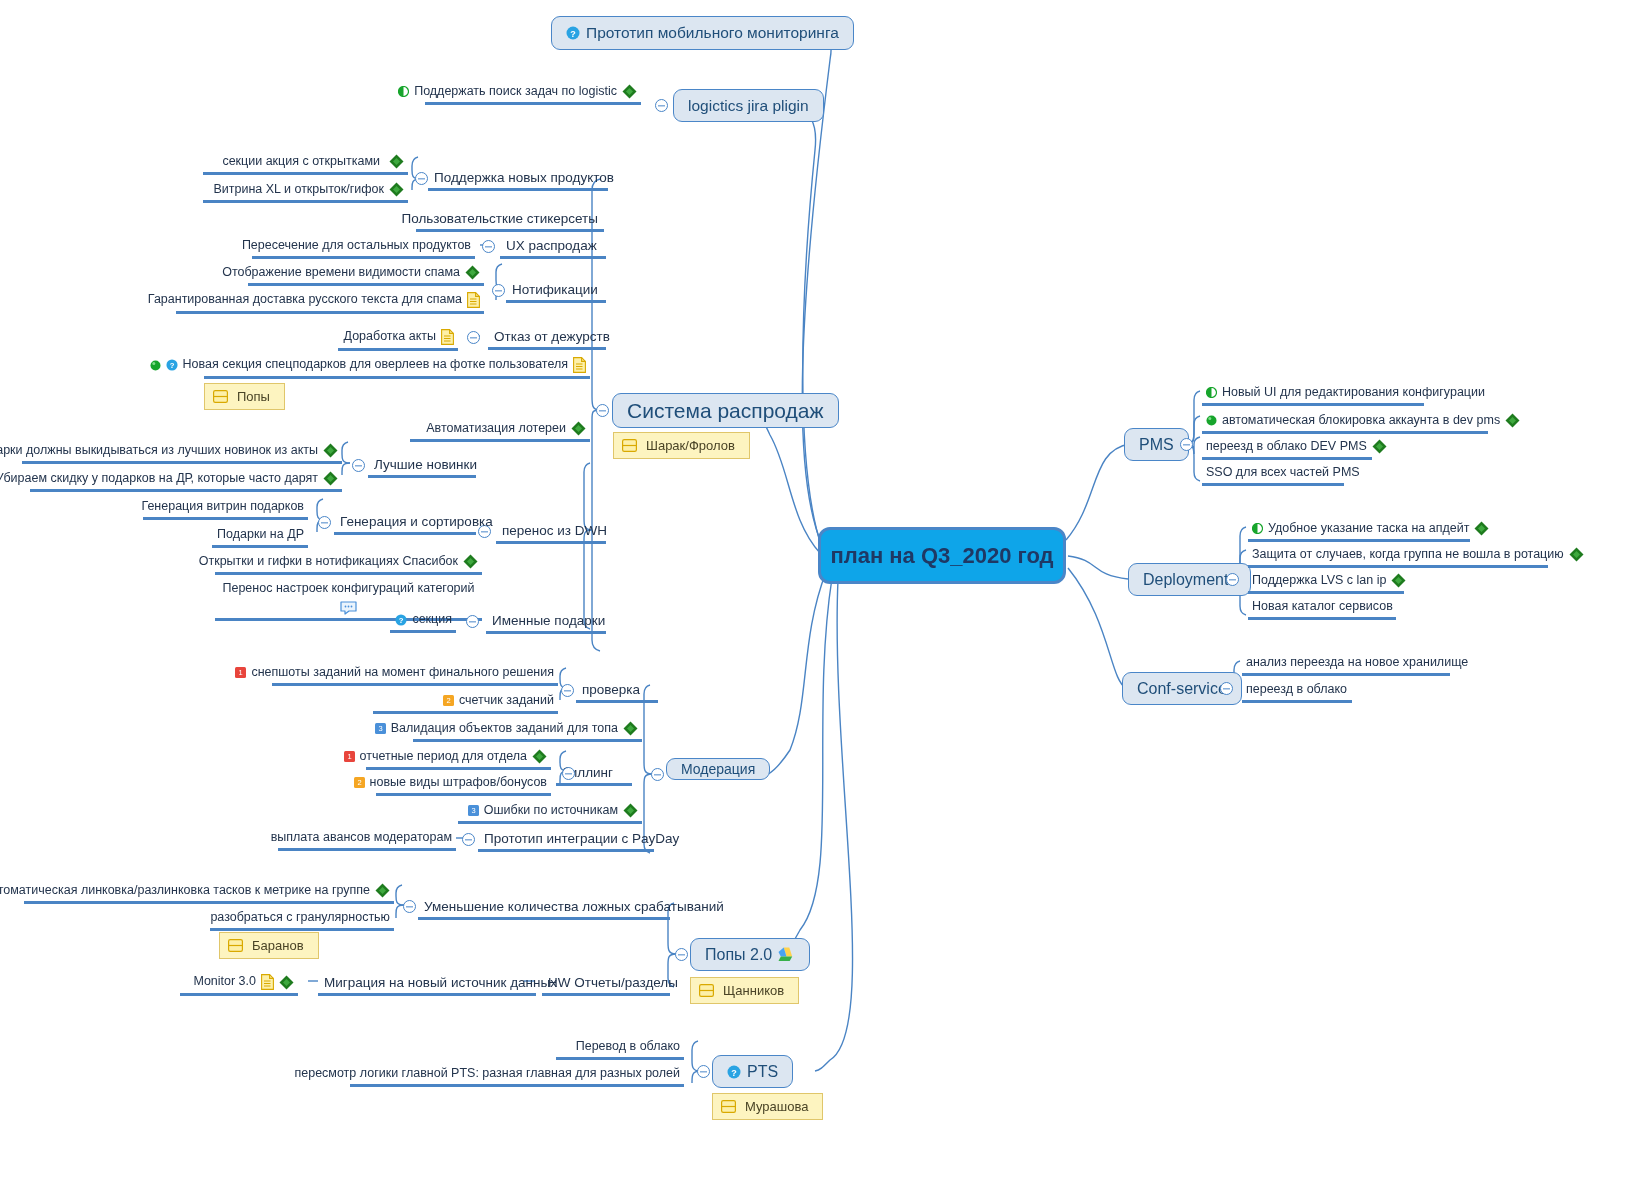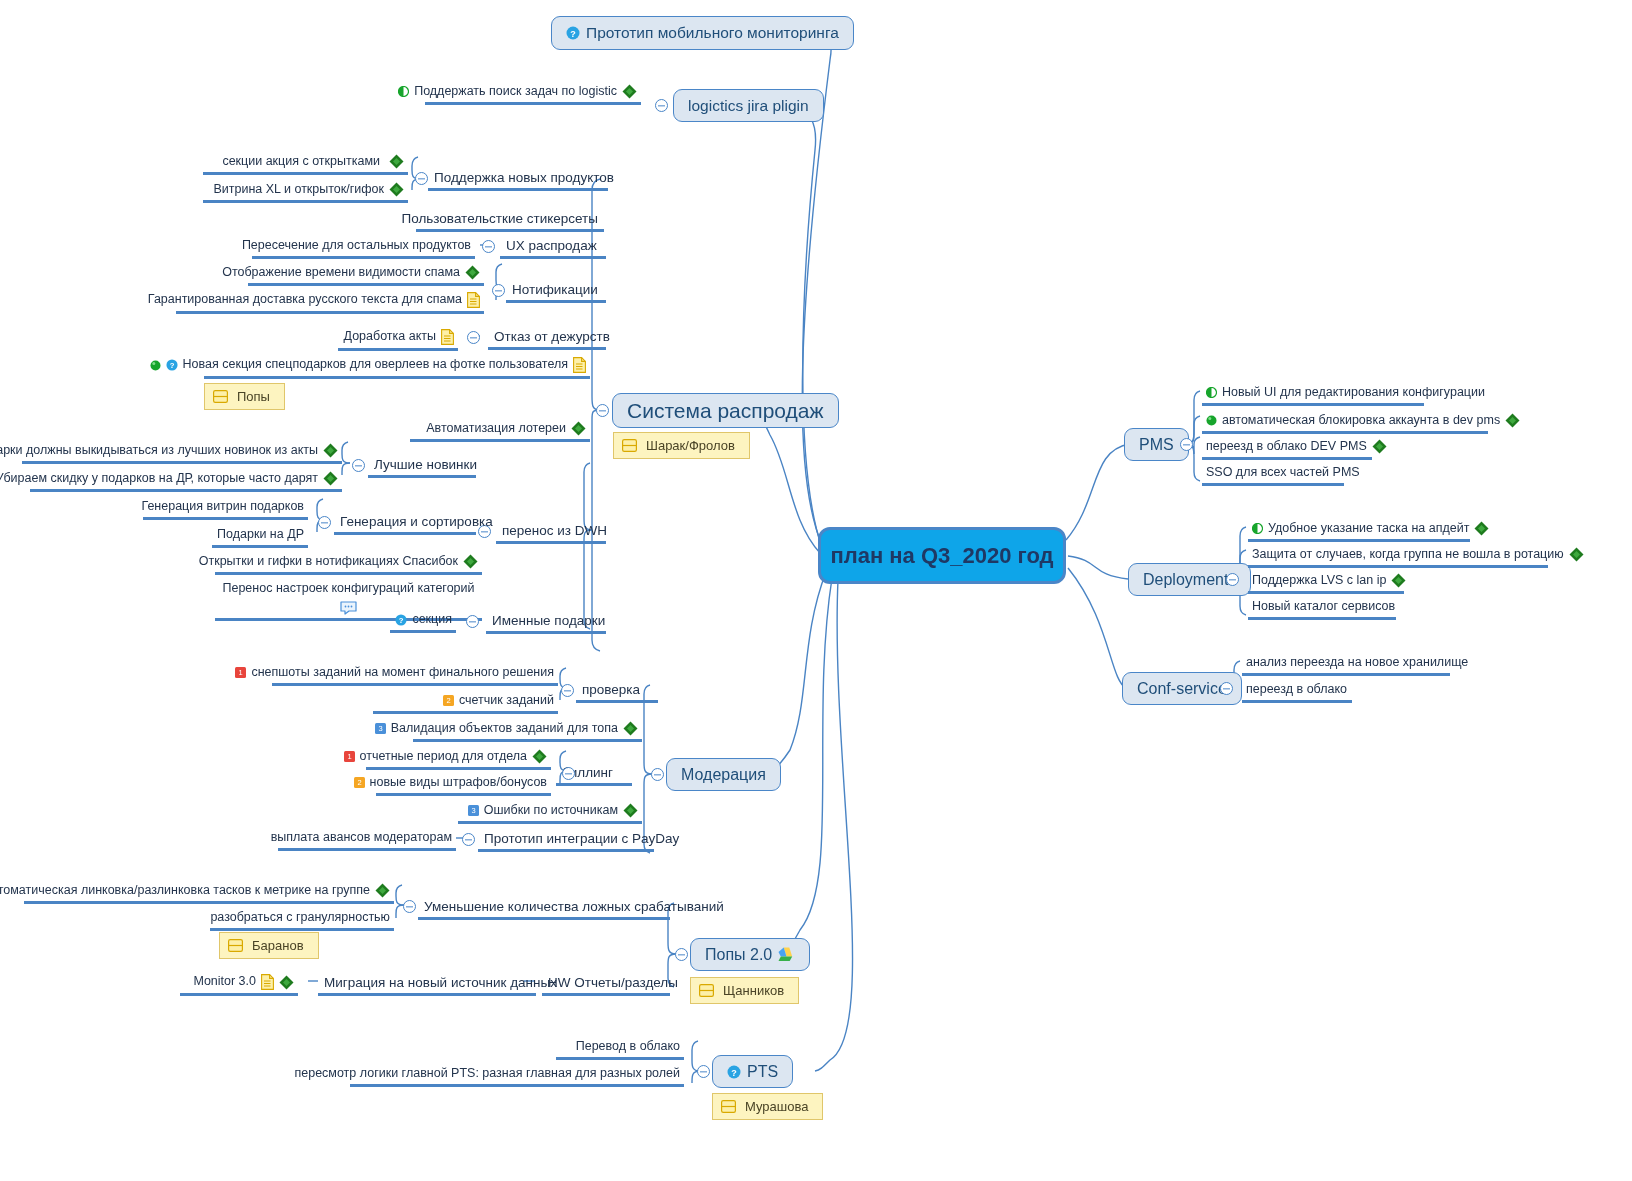--- a/index.html
+++ b/index.html
@@ -378,21 +378,21 @@
   <div class="node leaf rgt" style="left:390px;top:611px;width:66px;">
     <span class="ic">
       <svg width="12" height="12" viewBox="0 0 14 14">
           <circle cx="7" cy="7" r="6.5" fill="#29a3e3"></circle>
           <text x="7" y="10.5" font-size="9" font-family="Liberation Sans, sans-serif" fill="#fff" text-anchor="middle" font-weight="bold">?</text>
         </svg>
     </span>
     <span>секция</span>
   </div>
 
-  <div class="node box" style="left:666px;top:758px;height:33px;font-size:16px;">
+  <div class="node box" style="left:666px;top:758px;height:22px;font-size:14px;">
     <span>Модерация</span>
   </div>
   <div class="collapse" style="left:651px;top:768px;"></div>
 
   <div class="node mid" style="left:576px;top:680px;width:70px;">
     <span>проверка</span>
   </div>
   <div class="collapse" style="left:561px;top:684px;"></div>
   <div class="node leaf rgt" style="left:272px;top:664px;width:286px;">
     <span class="ic">
@@ -652,21 +652,21 @@
   <div class="node leaf" style="left:1248px;top:571px;width:156px;">
     <span>Поддержка LVS с lan ip</span>
     <span class="ic">
         <svg width="15" height="15" viewBox="0 0 15 15">
           <path d="M7.5,0.5 L14.5,7.5 L7.5,14.5 L0.5,7.5 Z" fill="#1e7b1e"></path>
           <path d="M7.5,4 L11,7.5 L7.5,11 L4,7.5 Z" fill="#3fa93f"></path>
         </svg>
       </span>
   </div>
   <div class="node leaf" style="left:1248px;top:598px;width:148px;">
-    <span>Новый каталог сервисов</span>
+    <span>Новая каталог сервисов</span>
   </div>
 
   <div class="node box" style="left:1122px;top:672px;height:33px;font-size:16px;">
     <span>Conf-service</span>
   </div>
   <div class="collapse" style="left:1220px;top:682px;"></div>
   <div class="node leaf" style="left:1242px;top:654px;width:208px;">
     <span>анализ переезда на новое хранилище</span>
   </div>
   <div class="node leaf" style="left:1242px;top:681px;width:110px;">

